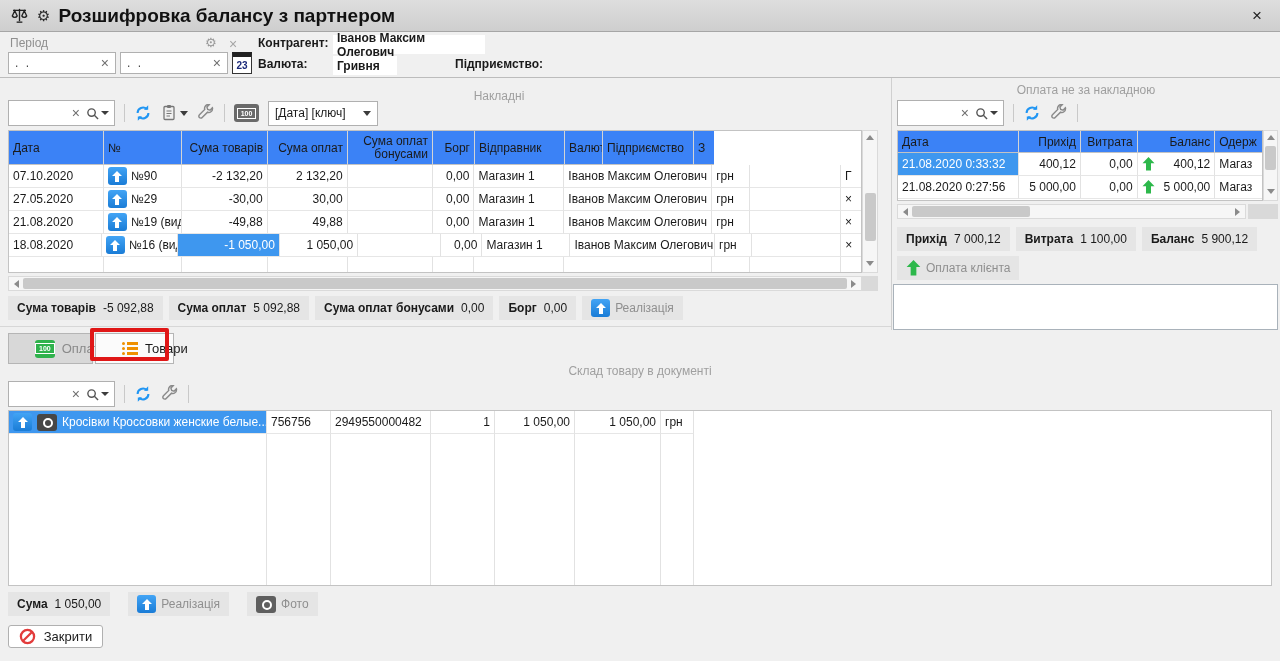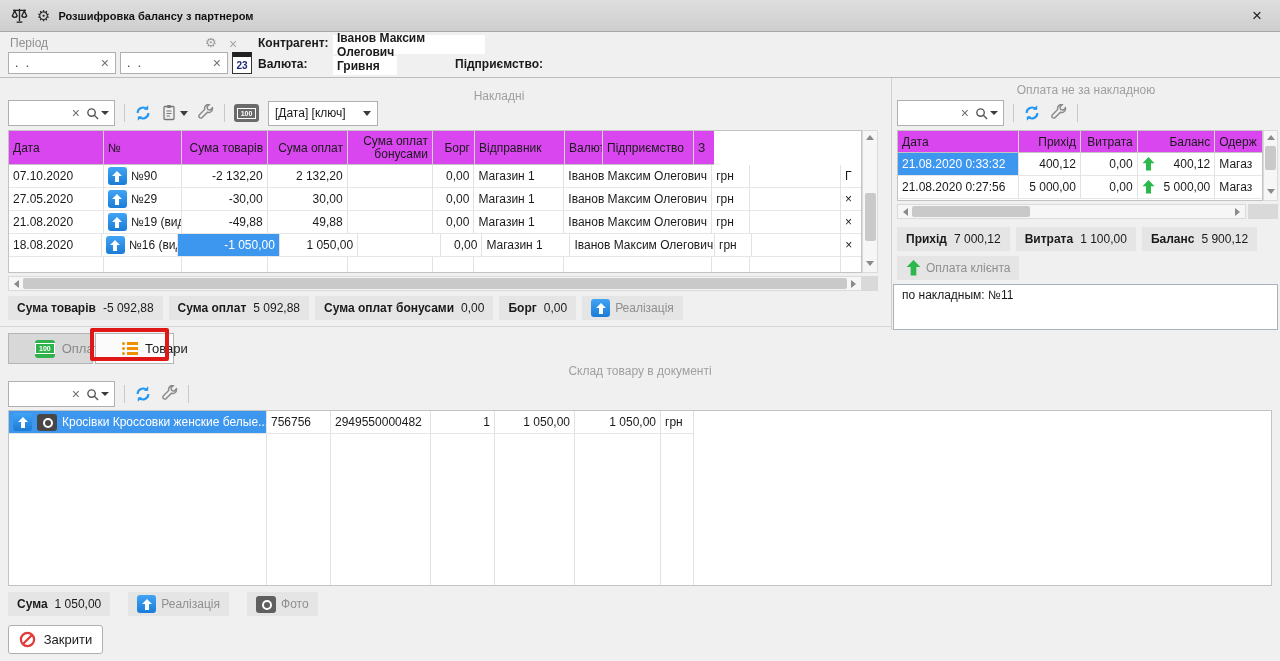--- a/index.html
+++ b/index.html
@@ -7,21 +7,21 @@
     width:1280px;height:661px;position:relative;overflow:hidden;
     background:#f0f0f0;color:#1a1a1a;
     font-family:"Liberation Sans","DejaVu Sans",sans-serif;font-size:12px;
   }
   .abs{position:absolute;box-sizing:border-box}
 
   
   .titlebar{left:0;top:0;width:1280px;height:32px;
     background:linear-gradient(#dedede,#cecece);border-bottom:1px solid #a6a6a6;
     display:flex;align-items:center;gap:8px;padding:0 10px}
-  .titlebar .title{font-weight:bold;font-size:11px;color:#111}
+  .titlebar .title{font-weight:bold;font-size:19px;color:#111}
   .close-x{margin-left:auto;font-size:17px;line-height:17px;color:#222;padding:0 8px;cursor:default}
   .gear-dark{font-size:15px;color:#2b2b2b}
 
   
   .filterbar{left:0;top:32px;width:1280px;height:46px;border-bottom:1px solid #bcbcbc;background:#f0f0f0}
   .lblgray{color:#8f8f8f}
   .fld{background:#fff;border:1px solid #b0b0b0;height:22px;display:flex;align-items:center;padding:0 6px;box-sizing:border-box}
   .fld .ph{color:#444;letter-spacing:2px}
   .xbtn{color:#6e6e6e;font-size:14px;line-height:14px}
   .gear-gray{color:#9a9a9a;font-size:13px}
@@ -44,21 +44,21 @@
   .icon100.green{background:#2fb24c}
 
   
   .ptitle{color:#9f9f9f;font-size:12px;text-align:center}
 
   
   .tbl{background:#fff;border:1px solid #c3c3c3;display:flex;flex-direction:column;overflow:hidden}
   .trow{display:flex;flex-shrink:0}
   .tcell{box-sizing:border-box;border-right:1px solid #e2e2e2;padding:0 4px;
     white-space:nowrap;overflow:hidden;display:flex;align-items:center;gap:4px}
-  .hdr .tcell{background:#d946ef;border-right:1px solid #d4d4d4;border-bottom:1px solid #c3c3c3}
+  .hdr .tcell{background:#3b82f6;border-right:1px solid #d4d4d4;border-bottom:1px solid #c3c3c3}
   .drow .tcell{border-bottom:1px solid #e6e6e6}
   .vfill{flex:1}
   .vfill .tcell{border-bottom:none;height:100%}
   .r{justify-content:flex-end;text-align:right}
   .sel{background:#3e97ef;color:#fff}
   .wrap2{white-space:normal;line-height:13px;text-align:right}
 
   
   .arrow-chip{width:19px;height:18px;border-radius:3px;flex-shrink:0;
     background:linear-gradient(#42a4f5,#1a7cd6);display:flex;align-items:center;justify-content:center}
@@ -491,21 +491,20 @@
 <div class="abs chip" style="left:897px;top:256px">
   <span style="display:flex">
       <svg width="15" height="16" viewBox="0 0 13 14">
         <path d="M6.5 0l6 6.2H9v7.3H4V6.2H.5z" fill="#2db84b"></path>
       </svg>
     </span>
   <span class="muted">Оплата клієнта</span>
 </div>
 
 <div class="abs notebox" style="left:893px;top:284px;width:385px;height:46px">
-  <div>по накладным: №11</div>
 </div>
 
 <div class="abs ptitle" style="left:0;top:364px;width:1280px">Склад товару в документі</div>
 
 <div class="abs toolbar" style="left:8px;top:381px">
   <div class="searchbox">
     <span class="xbtn">×</span>
     <span style="display:flex;align-items:center;gap:2px">
       <svg width="13" height="13" viewBox="0 0 14 14">
           <circle cx="6" cy="6" r="4" fill="none" stroke="#555" stroke-width="1.5"></circle>
@@ -576,21 +575,21 @@
         </svg>
       </span>
     <span class="muted">Реалізація</span>
   </span>
   <span class="chip" style="margin-left:12px">
     <span class="cam-chip lite"></span>
     <span class="muted">Фото</span>
   </span>
 </div>
 
-<div class="abs btnclose" style="left:8px;top:625px;width:95px;height:29px">
+<div class="abs btnclose" style="left:8px;top:625px;width:95px;height:23px">
   <span style="display:flex">
     <svg width="17" height="17" viewBox="0 0 18 18">
         <circle cx="9" cy="9" r="7" fill="none" stroke="#e23b3b" stroke-width="2.4"></circle>
         <path d="M4.2 13.8L13.8 4.2" stroke="#e23b3b" stroke-width="2.4"></path>
       </svg>
   </span>
   <span>Закрити</span>
 </div>
 
 </body></html>

